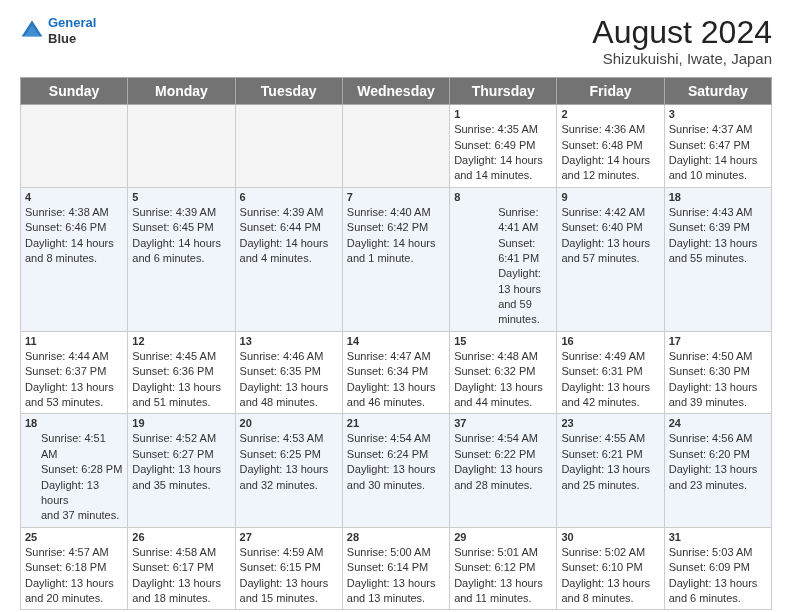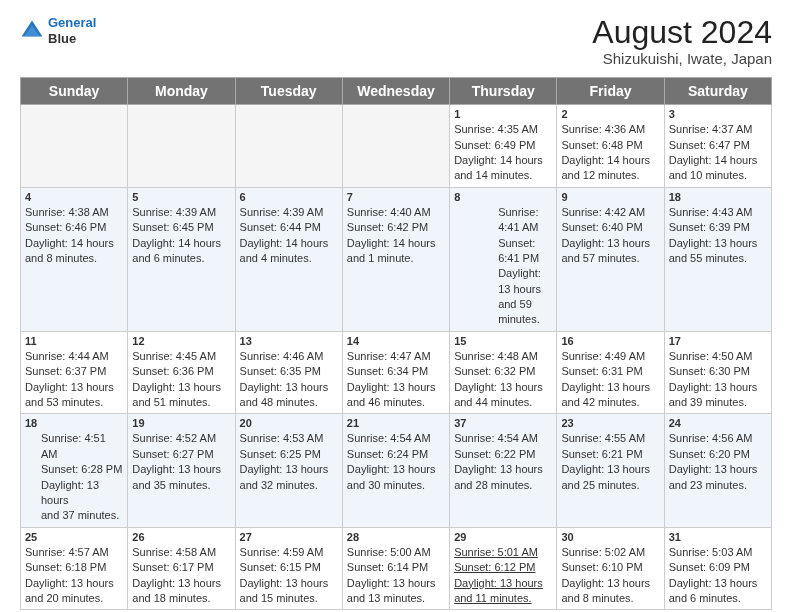--- a/index.html
+++ b/index.html
@@ -343,21 +343,21 @@
           </td>
           <td>
             <span class="day-num">28</span>
             <div class="day-info" style="white-space: pre-line;">Sunrise: 5:00 AM
 Sunset: 6:14 PM
 Daylight: 13 hours
 and 13 minutes.</div>
           </td>
           <td>
             <span class="day-num">29</span>
-            <div class="day-info" style="white-space: pre-line; text-decoration: underline;">Sunrise: 5:01 AM
+            <div class="day-info" style="white-space: pre-line;">Sunrise: 5:01 AM
 Sunset: 6:12 PM
 Daylight: 13 hours
 and 11 minutes.</div>
           </td>
           <td>
             <span class="day-num">30</span>
             <div class="day-info" style="white-space: pre-line;">Sunrise: 5:02 AM
 Sunset: 6:10 PM
 Daylight: 13 hours
 and 8 minutes.</div>

